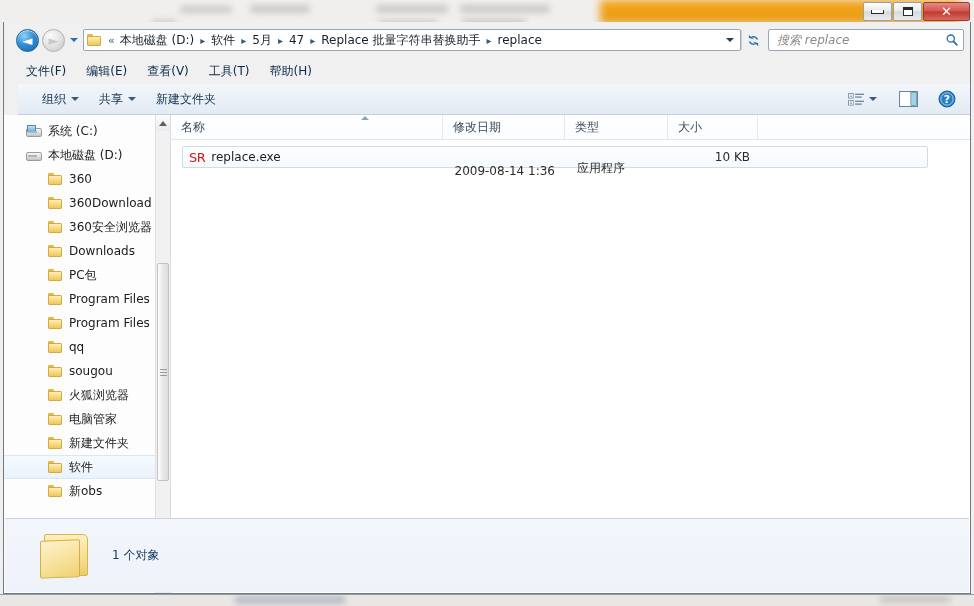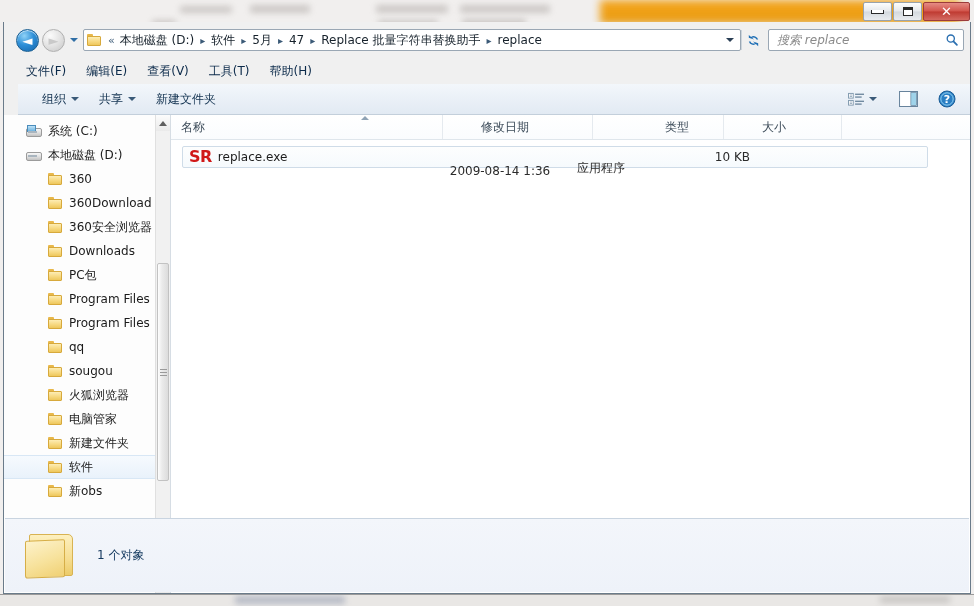--- a/index.html
+++ b/index.html
@@ -413,36 +413,35 @@
     display: flex;
     flex-direction: column;
     min-width: 0;
   }
   #column-header {
     display: flex;
     height: 24px;
     background: linear-gradient(180deg,#ffffff 0%,#fafcfe 100%);
     border-bottom: 1px solid #dfe6ec;
     flex: none;
-    gap: 28px;
   }
   .col-head {
     display: flex;
     align-items: center;
     font-size: 12px;
     color: #3c4b59;
     padding-left: 10px;
     border-right: 1px solid #e5eaef;
     box-sizing: border-box;
     position: relative;
     white-space: nowrap;
   }
   #col-name { width: 272px; flex: none; }
   #col-date { width: 122px; flex: none; }
-  #col-type { width: 103px; flex: none; justify-content: center; }
+  #col-type { width: 103px; flex: none; }
   #col-size { width: 90px; flex: none; }
   #col-filler { flex: 1 1 auto; border-right: none; }
   #sort-indicator {
     position: absolute;
     left: 190px; top: 1px;
     width: 0; height: 0;
     border-left: 4px solid transparent;
     border-right: 4px solid transparent;
     border-bottom: 4px solid #8fa3b5;
   }
@@ -467,43 +466,43 @@
     color: #1c1c1c;
     white-space: nowrap;
     box-sizing: border-box;
     overflow: hidden;
   }
   .cell-name {
     width: 262px; flex: none;
     display: flex; align-items: center; gap: 6px;
     padding-left: 6px;
   }
-  .cell-date { width: 122px; flex: none; text-align: center; padding-right: 12px; color: #2b2b2b; margin-top: 28px; }
+  .cell-date { width: 122px; flex: none; text-align: right; padding-right: 12px; color: #2b2b2b; margin-top: 28px; }
   .cell-type { width: 103px; flex: none; padding-left: 10px; color: #2b2b2b; margin-top: 22px; }
   .cell-size { width: 90px; flex: none; text-align: right; padding-right: 10px; color: #2b2b2b; }
   #exe-icon {
-    font-size: 16px;
-    font-weight: bold;
+    font-size: 13px;
+    font-weight: normal;
     color: #d01818;
     letter-spacing: -0.5px;
     font-family: "DejaVu Sans", "Liberation Sans", sans-serif;
     flex: none;
     line-height: 1;
   }
 
   
   #details-pane {
     position: absolute;
     left: 1px; right: 1px; bottom: 1px;
     height: 74px;
     background: linear-gradient(180deg,#f3f6fb 0%,#eef2f9 100%);
     border-top: 1px solid #c9d4e0;
     display: flex;
     align-items: center;
-    padding-left: 18px;
+    padding-left: 33px;
     box-sizing: border-box;
   }
   #details-folder-icon {
     position: relative;
     width: 56px; height: 48px;
     flex: none;
     margin-right: 18px;
   }
   #details-folder-icon .back {
     position: absolute; left: 6px; top: 2px;

